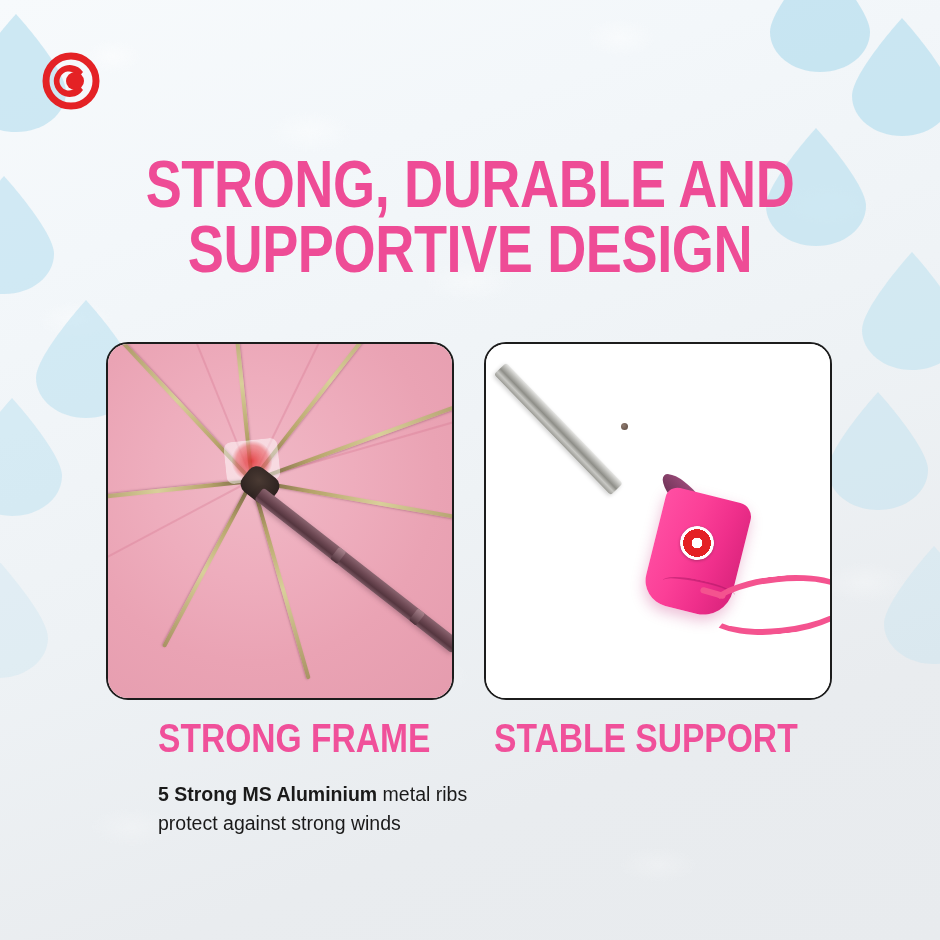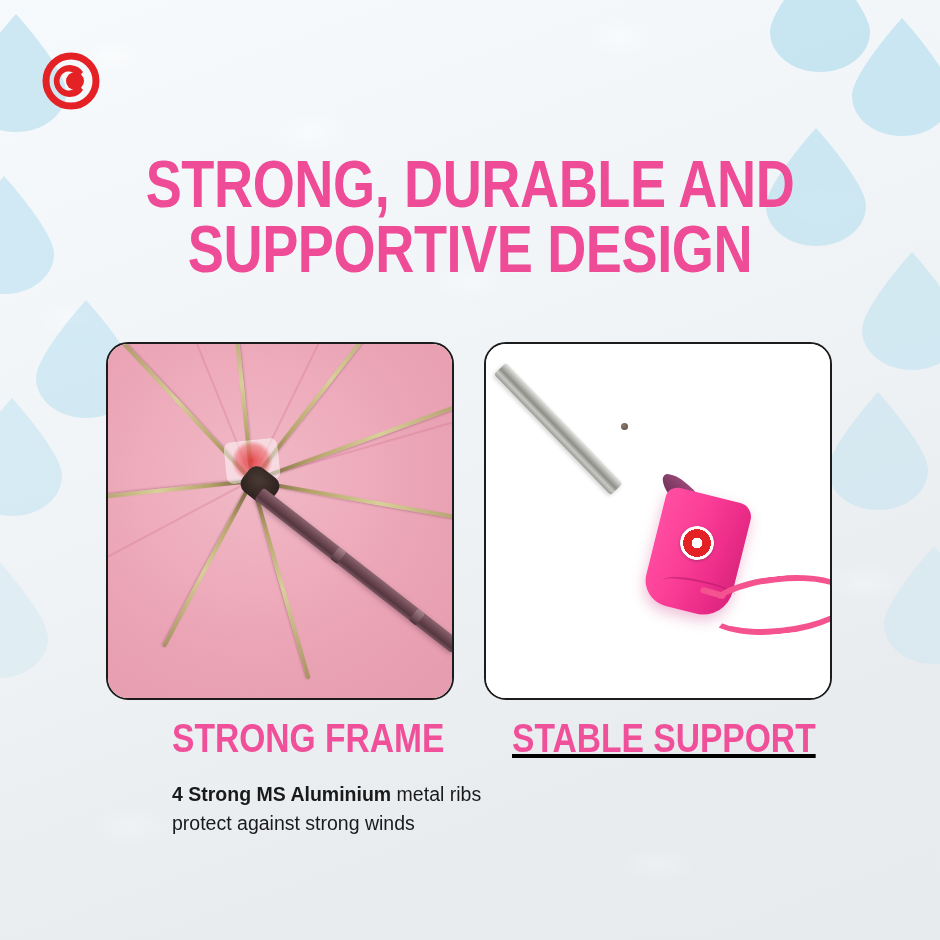--- a/index.html
+++ b/index.html
@@ -224,22 +224,22 @@
     position:absolute;
     left:214px; top:246px;
     width:26px; height:6px;
     background:#f4538f;
     border-radius:3px;
     transform:rotate(16deg);
   }
 
   
   .feature { position:absolute; top:718px; width:360px; }
-  #feature-left  { left:172px; }
-  #feature-right { left:512px;text-decoration:underline; }
+  #feature-left  { left:158px; }
+  #feature-right { left:494px; }
 
   .feature-title {
     color:#f0509a;
     font-family:"Liberation Sans Narrow","Liberation Sans", sans-serif;
     font-weight:bold;
     font-size:40px;
     line-height:1;
     letter-spacing:0px;
     transform:scaleX(0.84);
     transform-origin:left top;
@@ -326,21 +326,21 @@
         <div class="badge-c"></div>
       </div>
       <div class="strap"></div>
       <div class="strap-tail"></div>
     </div>
   </div>
 
   <div class="feature" id="feature-left">
     <div class="feature-title">STRONG FRAME</div>
     <div class="feature-body">
-      <b>4 Strong MS Aluminium</b><span> metal ribs protect against strong winds</span>
+      <b>5 Strong MS Aluminium</b><span> metal ribs protect against strong winds</span>
     </div>
   </div>
 
   <div class="feature" id="feature-right">
     <div class="feature-title">STABLE SUPPORT</div>
   </div>
 
 </div>
 
 </body></html>

